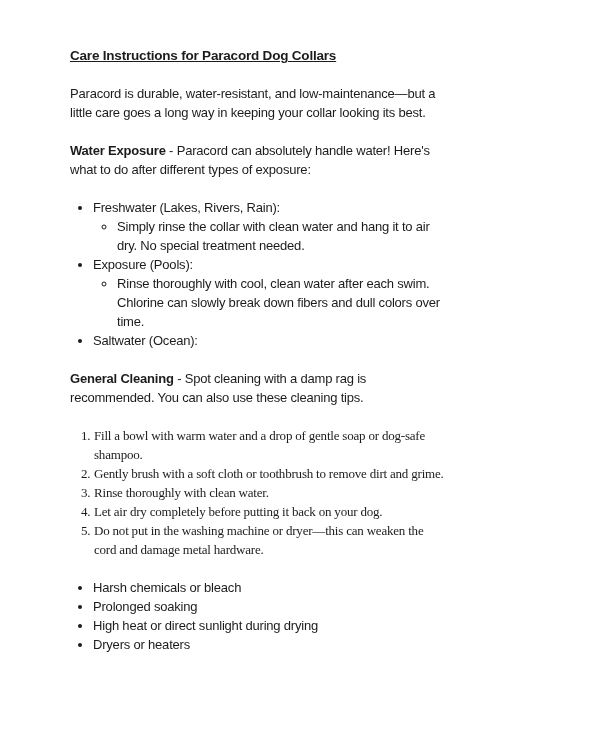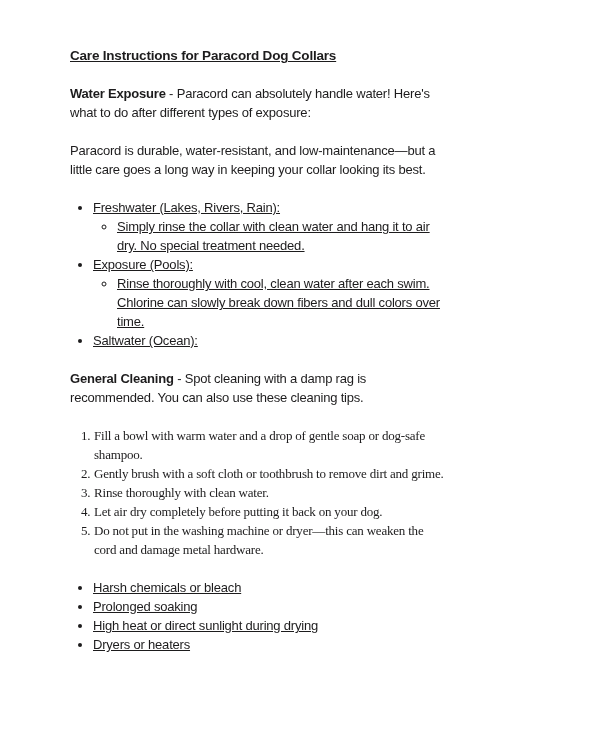--- a/index.html
+++ b/index.html
@@ -27,21 +27,20 @@
     margin: 0 0 19px 0;
   }
   p.block { margin: 19px 0; }
   p.block.tight-bottom { margin-bottom: 0; }
   b.run-in { font-weight: bold; }
 
   ul.l1 {
     margin: 13px 0;
     padding-left: 23px;
     list-style: disc outside;
-    text-decoration: underline;
   }
   ul.l1.tight-top { margin-top: 0; }
   ul.l2 {
     margin: 0;
     padding-left: 24px;
     list-style: circle outside;
   }
   ul li { margin: 0; }
 
   ol.steps {
@@ -63,23 +62,23 @@
     top: 0;
   }
 </style>
 </head>
 <body>
 
 <div class="doc">
 
   <h3 class="doc-title">Care Instructions for Paracord Dog Collars</h3>
 
+  <p class="block">Paracord is durable, water-resistant, and low-maintenance—but a little care goes a long way in keeping your collar looking its best.</p>
+
   <p class="block"><b class="run-in">Water Exposure</b><span> - Paracord can absolutely handle water! Here's what to do after different types of exposure:</span></p>
-
-  <p class="block">Paracord is durable, water-resistant, and low-maintenance—but a little care goes a long way in keeping your collar looking its best.</p>
 
   <ul class="l1">
     <li>
       <span>Freshwater (Lakes, Rivers, Rain):</span>
       <ul class="l2">
         <li>Simply rinse the collar with clean water and hang it to air dry. No special treatment needed.</li>
       </ul>
     </li>
     <li>
       <span>Exposure (Pools):</span>

